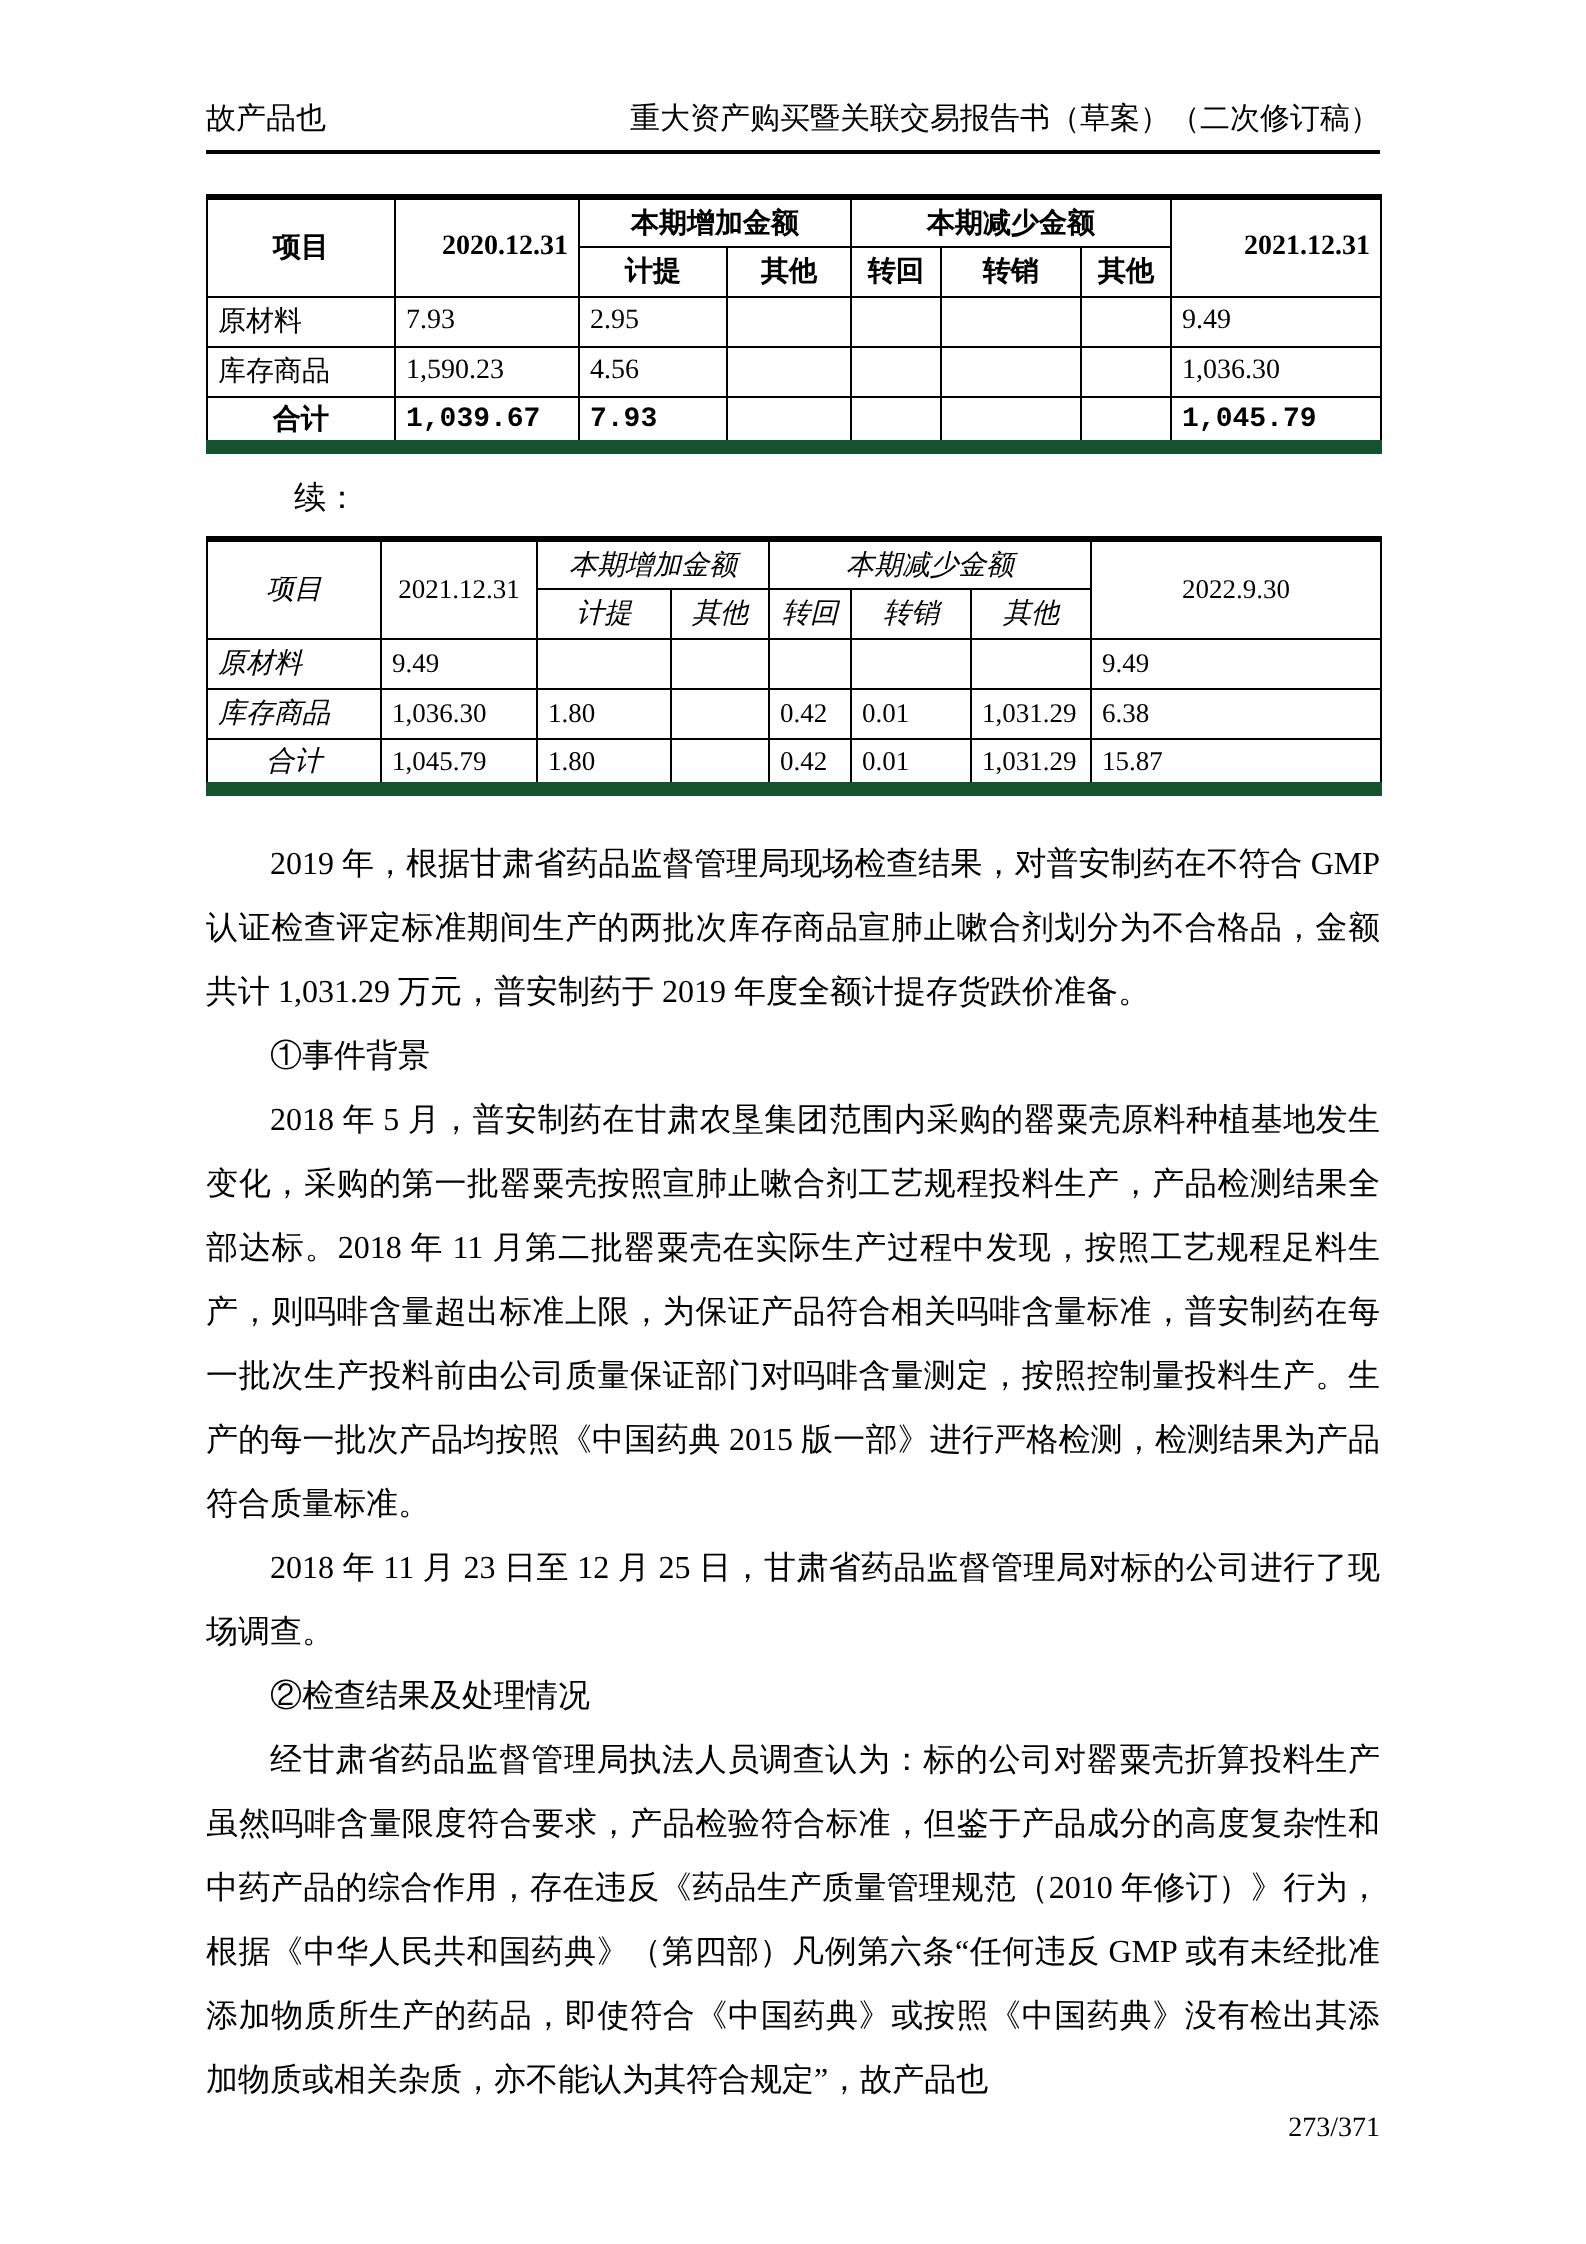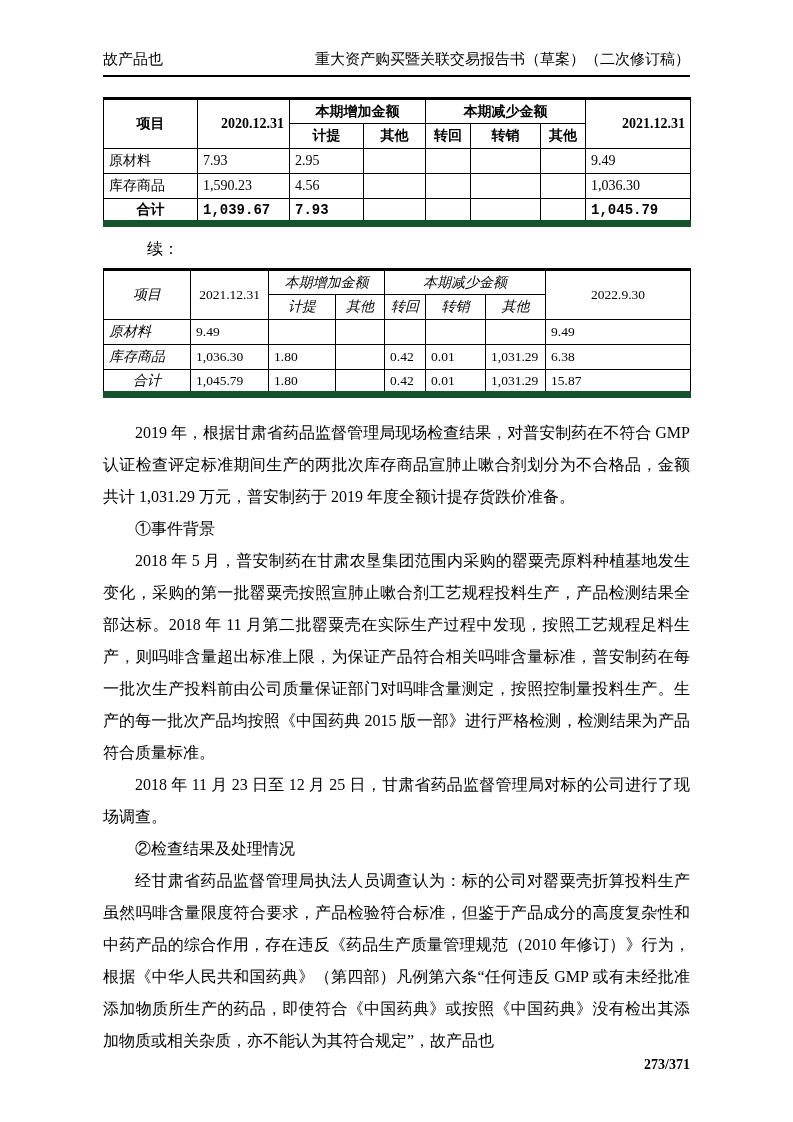--- a/index.html
+++ b/index.html
@@ -42,21 +42,21 @@
   .t2 th.date { text-align: center; }
   .t2 tr.total td.item { text-align: center; }
   
   .body-text { margin-top: 19px; }
   .body-text p {
     margin: 0; font-size: 16px; line-height: 2; text-align: justify;
     text-indent: 2em; word-break: break-all;
   }
   
   .page-num {
-    width: 587px; text-align: right; font-weight: bold; font-size: 14px; margin-top: 0px;
+    width: 587px; text-align: right; font-weight: normal; font-size: 14px; margin-top: 0px;
   }
 </style>
 </head>
 <body>
 
 <div class="page">
 
   <div class="doc-header">
     <span>故产品也</span>
     <span>重大资产购买暨关联交易报告书（草案）（二次修订稿）</span>

